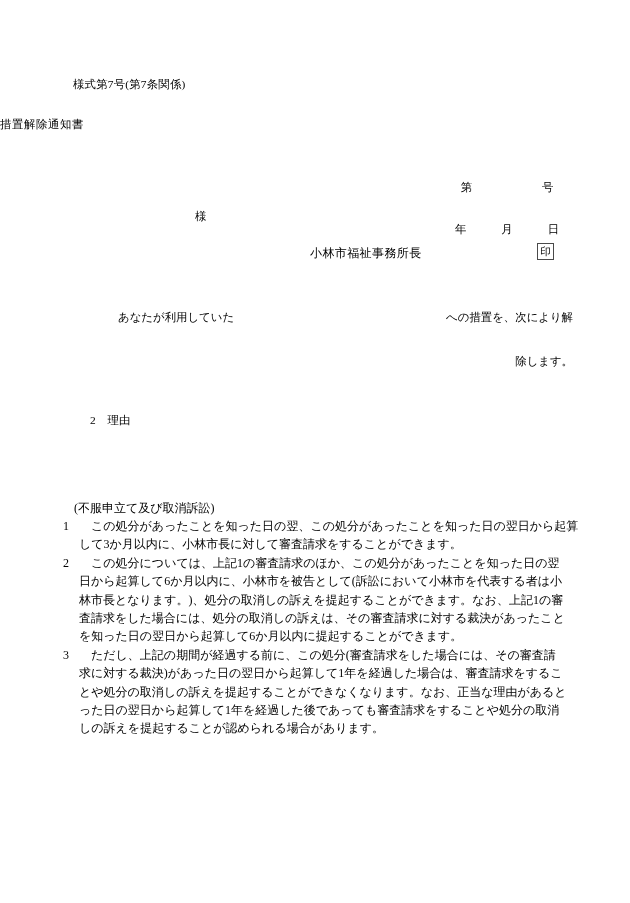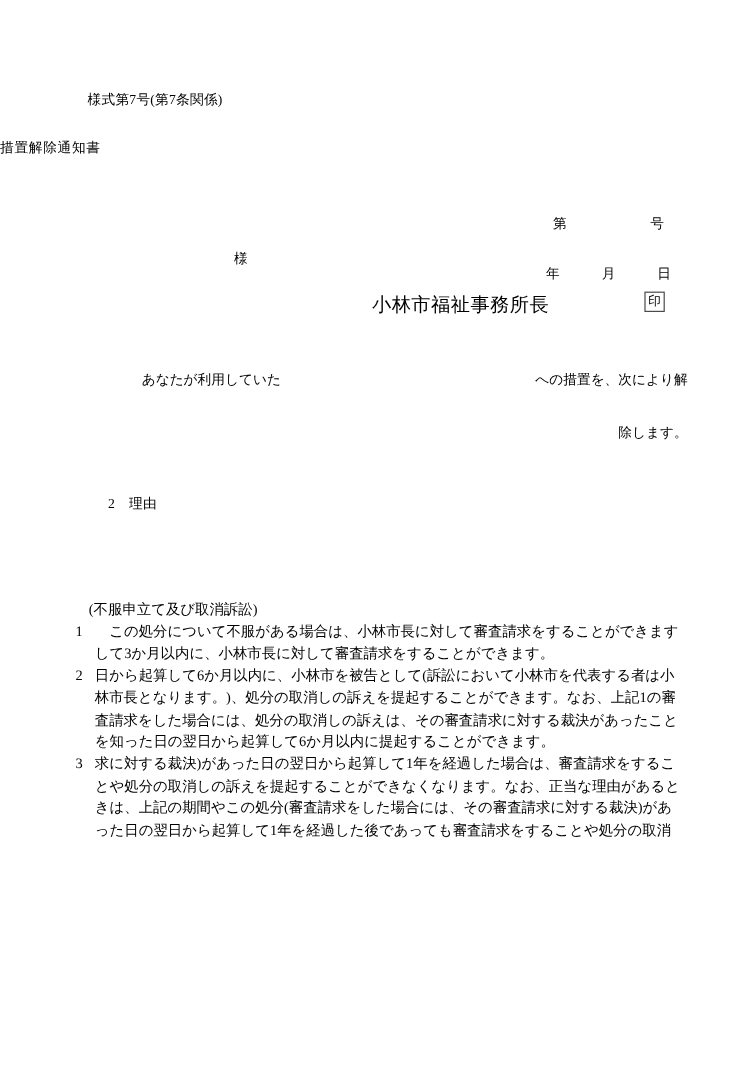--- a/index.html
+++ b/index.html
@@ -66,21 +66,21 @@
   .addressee {
     left: 195px;
     top: 211px;
     font-size: 11.4px;
   }
 
   
   .issuer {
     left: 310px;
     top: 247px;
-    font-size: 16px;
+    font-size: 12px;
     letter-spacing: 0.4px;
   }
   .seal-box {
     position: absolute;
     left: 537px;
     top: 243px;
     width: 17px;
     height: 17px;
     border: 1px solid #4a4a4a;
     font-size: 10.5px;
@@ -182,35 +182,37 @@
 
 
   <div class="abs jp item-2"><span>2</span><span>　</span><span>理由</span></div>
 
   <div class="appeal">
 
     <span class="appeal-heading">(不服申立て及び取消訴訟)</span>
 
     <div class="appeal-item">
       <span class="appeal-num">1</span>
-      <span class="appeal-line first">　この処分について不服がある場合は、小林市長に対して審査請求をすることができます</span>
+      <span class="appeal-line first">　この処分があったことを知った日の翌、この処分があったことを知った日の翌日から起算</span>
       <span class="appeal-line">して3か月以内に、小林市長に対して審査請求をすることができます。</span>
     </div>
 
     <div class="appeal-item">
       <span class="appeal-num">2</span>
+      <span class="appeal-line first">　この処分については、上記1の審査請求のほか、この処分があったことを知った日の翌</span>
       <span class="appeal-line">日から起算して6か月以内に、小林市を被告として(訴訟において小林市を代表する者は小</span>
       <span class="appeal-line">林市長となります。)、処分の取消しの訴えを提起することができます。なお、上記1の審</span>
       <span class="appeal-line">査請求をした場合には、処分の取消しの訴えは、その審査請求に対する裁決があったこと</span>
       <span class="appeal-line">を知った日の翌日から起算して6か月以内に提起することができます。</span>
     </div>
 
     <div class="appeal-item">
       <span class="appeal-num">3</span>
+      <span class="appeal-line first">　ただし、上記の期間が経過する前に、この処分(審査請求をした場合には、その審査請</span>
       <span class="appeal-line">求に対する裁決)があった日の翌日から起算して1年を経過した場合は、審査請求をするこ</span>
       <span class="appeal-line">とや処分の取消しの訴えを提起することができなくなります。なお、正当な理由があると</span>
-      <span class="appeal-line">きは、上記の期間やこの処分(審査請求をした場合には、その審査請求に対する裁決)があ</span>
       <span class="appeal-line">った日の翌日から起算して1年を経過した後であっても審査請求をすることや処分の取消</span>
+      <span class="appeal-line">しの訴えを提起することが認められる場合があります。</span>
     </div>
 
   </div>
 
 </div>
 
 </body></html>

